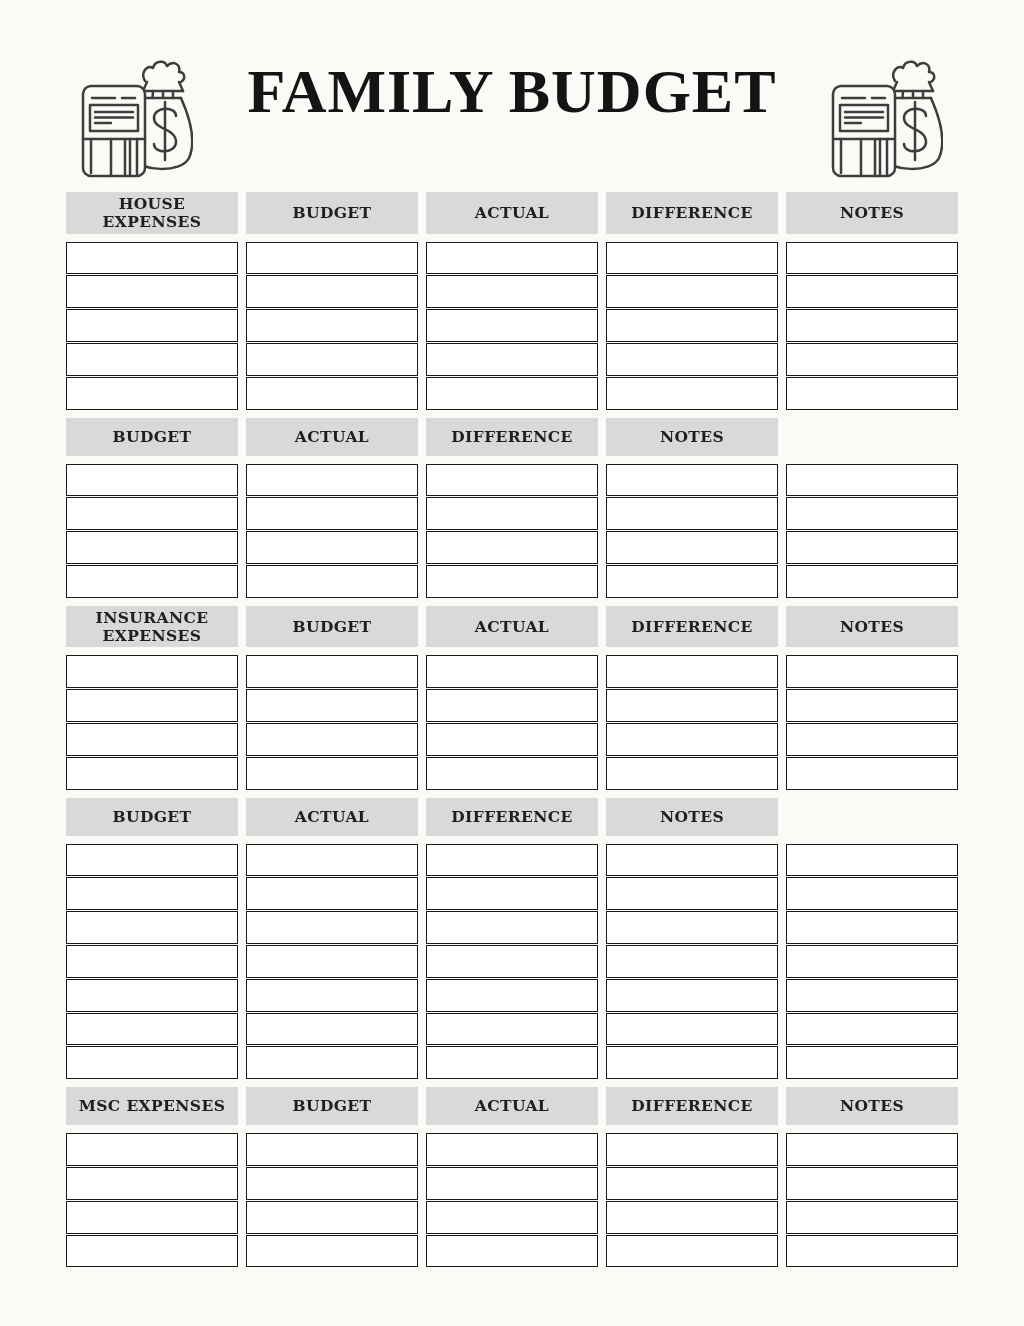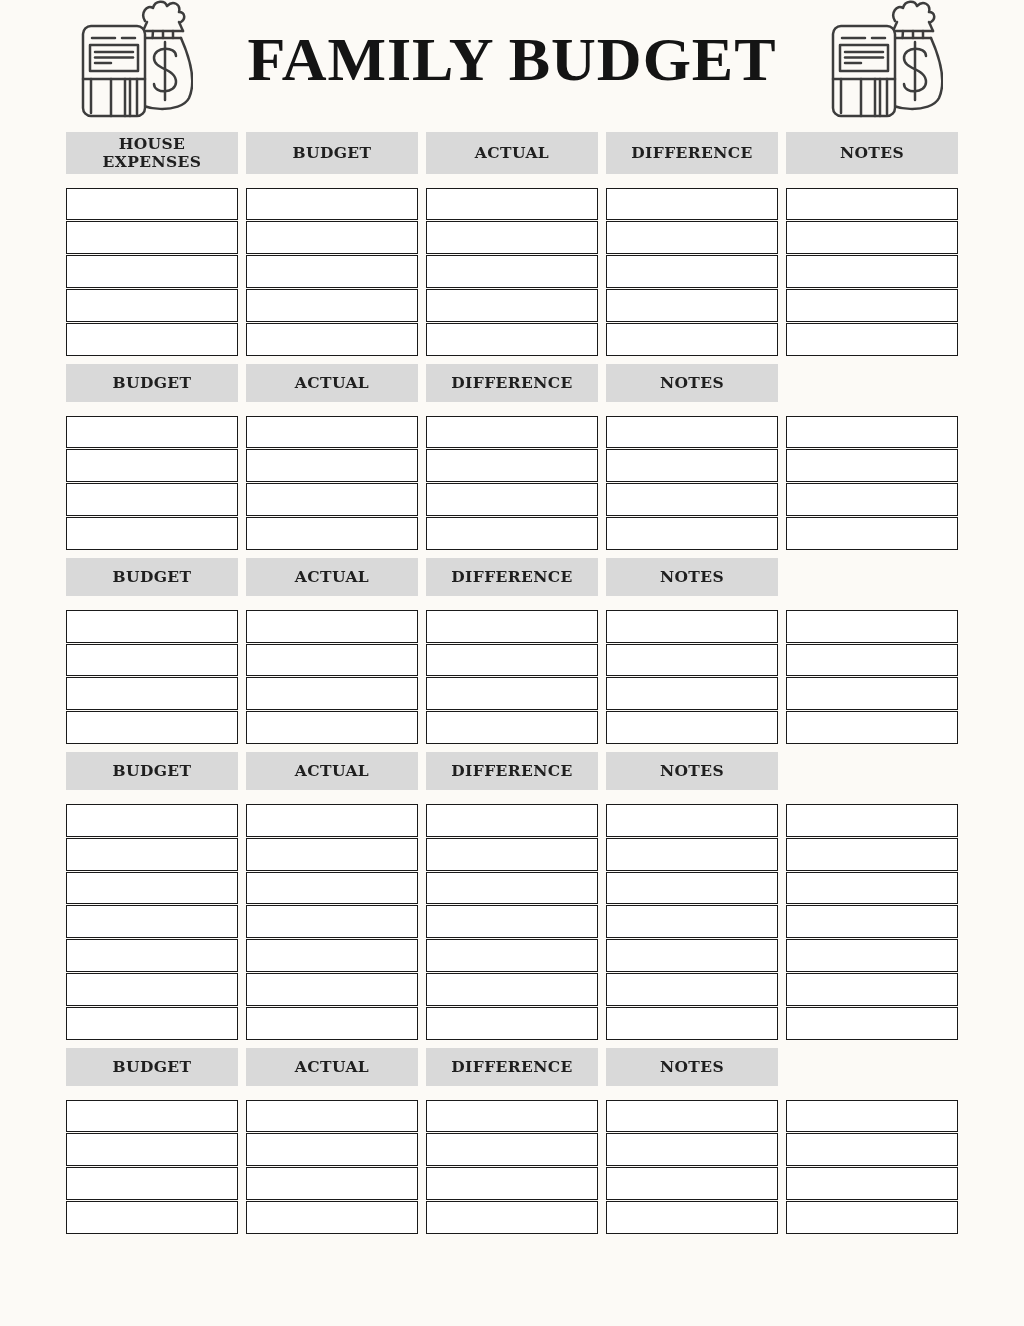--- a/index.html
+++ b/index.html
@@ -8,24 +8,25 @@
     width: 1024px;
     height: 1326px;
     margin: 0 auto;
     background: #fcfaf6;
     overflow: hidden;
     font-family: "DejaVu Serif", serif;
     color: #1f1f1f;
   }
   
   .title-row {
+    padding-top: 60px;
     margin-bottom: 14px;
     display: flex;
     justify-content: center;
-    align-items: center;
+    align-items: flex-start;
     gap: 54px;
     height: 118px;
     box-sizing: content-box;
   }
   .icon { width: 112px; height: 118px; display: block; flex: 0 0 auto; }
   .page-title {
     margin: 0;
     font-family: "Liberation Serif", serif;
     font-weight: 700;
     font-size: 62px;
@@ -34,21 +35,21 @@
     color: #141414;
     white-space: nowrap;
   }
   
   .sections { margin: 0 66px; }
   .section { margin-bottom: 8px; }
   .section-header {
     display: grid;
     grid-template-columns: repeat(5, 1fr);
     column-gap: 8px;
-    margin-bottom: 14px;
+    margin-bottom: 8px;
   }
   .header-cell {
     background: #d9d9d9;
     min-height: 38px;
     box-sizing: border-box;
     padding: 3px 4px;
     display: flex;
     align-items: center;
     justify-content: center;
     text-align: center;
@@ -187,97 +188,100 @@
           <div class="cell"></div>
           <div class="cell"></div>
           <div class="cell"></div>
           <div class="cell"></div>
           <div class="cell"></div>
         </div>
   </div>
 
   <div class="section">
     <div class="section-header">
-          <div class="header-cell">BUDGET</div>
-          <div class="header-cell">ACTUAL</div>
-          <div class="header-cell">DIFFERENCE</div>
-          <div class="header-cell">NOTES</div>
-        </div>
-    <div class="section-rows">
-          <div class="cell"></div>
-          <div class="cell"></div>
-          <div class="cell"></div>
-          <div class="cell"></div>
-          <div class="cell"></div>
-          <div class="cell"></div>
-          <div class="cell"></div>
-          <div class="cell"></div>
-          <div class="cell"></div>
-          <div class="cell"></div>
-          <div class="cell"></div>
-          <div class="cell"></div>
-          <div class="cell"></div>
-          <div class="cell"></div>
-          <div class="cell"></div>
-          <div class="cell"></div>
-          <div class="cell"></div>
-          <div class="cell"></div>
-          <div class="cell"></div>
-          <div class="cell"></div>
-        </div>
-  </div>
-
-  <div class="section">
-    <div class="section-header">
-          <div class="header-cell">BUDGET</div>
-          <div class="header-cell">ACTUAL</div>
-          <div class="header-cell">DIFFERENCE</div>
-          <div class="header-cell">NOTES</div>
-        </div>
-    <div class="section-rows">
-          <div class="cell"></div>
-          <div class="cell"></div>
-          <div class="cell"></div>
-          <div class="cell"></div>
-          <div class="cell"></div>
-          <div class="cell"></div>
-          <div class="cell"></div>
-          <div class="cell"></div>
-          <div class="cell"></div>
-          <div class="cell"></div>
-          <div class="cell"></div>
-          <div class="cell"></div>
-          <div class="cell"></div>
-          <div class="cell"></div>
-          <div class="cell"></div>
-          <div class="cell"></div>
-          <div class="cell"></div>
-          <div class="cell"></div>
-          <div class="cell"></div>
-          <div class="cell"></div>
-          <div class="cell"></div>
-          <div class="cell"></div>
-          <div class="cell"></div>
-          <div class="cell"></div>
-          <div class="cell"></div>
-          <div class="cell"></div>
-          <div class="cell"></div>
-          <div class="cell"></div>
-          <div class="cell"></div>
-          <div class="cell"></div>
-          <div class="cell"></div>
-          <div class="cell"></div>
-          <div class="cell"></div>
-          <div class="cell"></div>
-          <div class="cell"></div>
-        </div>
-  </div>
-
-  <div class="section">
-    <div class="section-header">
+          <div class="header-cell">INSURANCE
+EXPENSES</div>
+          <div class="header-cell">BUDGET</div>
+          <div class="header-cell">ACTUAL</div>
+          <div class="header-cell">DIFFERENCE</div>
+          <div class="header-cell">NOTES</div>
+        </div>
+    <div class="section-rows">
+          <div class="cell"></div>
+          <div class="cell"></div>
+          <div class="cell"></div>
+          <div class="cell"></div>
+          <div class="cell"></div>
+          <div class="cell"></div>
+          <div class="cell"></div>
+          <div class="cell"></div>
+          <div class="cell"></div>
+          <div class="cell"></div>
+          <div class="cell"></div>
+          <div class="cell"></div>
+          <div class="cell"></div>
+          <div class="cell"></div>
+          <div class="cell"></div>
+          <div class="cell"></div>
+          <div class="cell"></div>
+          <div class="cell"></div>
+          <div class="cell"></div>
+          <div class="cell"></div>
+        </div>
+  </div>
+
+  <div class="section">
+    <div class="section-header">
+          <div class="header-cell">BUDGET</div>
+          <div class="header-cell">ACTUAL</div>
+          <div class="header-cell">DIFFERENCE</div>
+          <div class="header-cell">NOTES</div>
+        </div>
+    <div class="section-rows">
+          <div class="cell"></div>
+          <div class="cell"></div>
+          <div class="cell"></div>
+          <div class="cell"></div>
+          <div class="cell"></div>
+          <div class="cell"></div>
+          <div class="cell"></div>
+          <div class="cell"></div>
+          <div class="cell"></div>
+          <div class="cell"></div>
+          <div class="cell"></div>
+          <div class="cell"></div>
+          <div class="cell"></div>
+          <div class="cell"></div>
+          <div class="cell"></div>
+          <div class="cell"></div>
+          <div class="cell"></div>
+          <div class="cell"></div>
+          <div class="cell"></div>
+          <div class="cell"></div>
+          <div class="cell"></div>
+          <div class="cell"></div>
+          <div class="cell"></div>
+          <div class="cell"></div>
+          <div class="cell"></div>
+          <div class="cell"></div>
+          <div class="cell"></div>
+          <div class="cell"></div>
+          <div class="cell"></div>
+          <div class="cell"></div>
+          <div class="cell"></div>
+          <div class="cell"></div>
+          <div class="cell"></div>
+          <div class="cell"></div>
+          <div class="cell"></div>
+        </div>
+  </div>
+
+  <div class="section">
+    <div class="section-header">
+          <div class="header-cell">MSC EXPENSES</div>
           <div class="header-cell">BUDGET</div>
           <div class="header-cell">ACTUAL</div>
           <div class="header-cell">DIFFERENCE</div>
           <div class="header-cell">NOTES</div>
         </div>
     <div class="section-rows">
           <div class="cell"></div>
           <div class="cell"></div>
           <div class="cell"></div>
           <div class="cell"></div>

